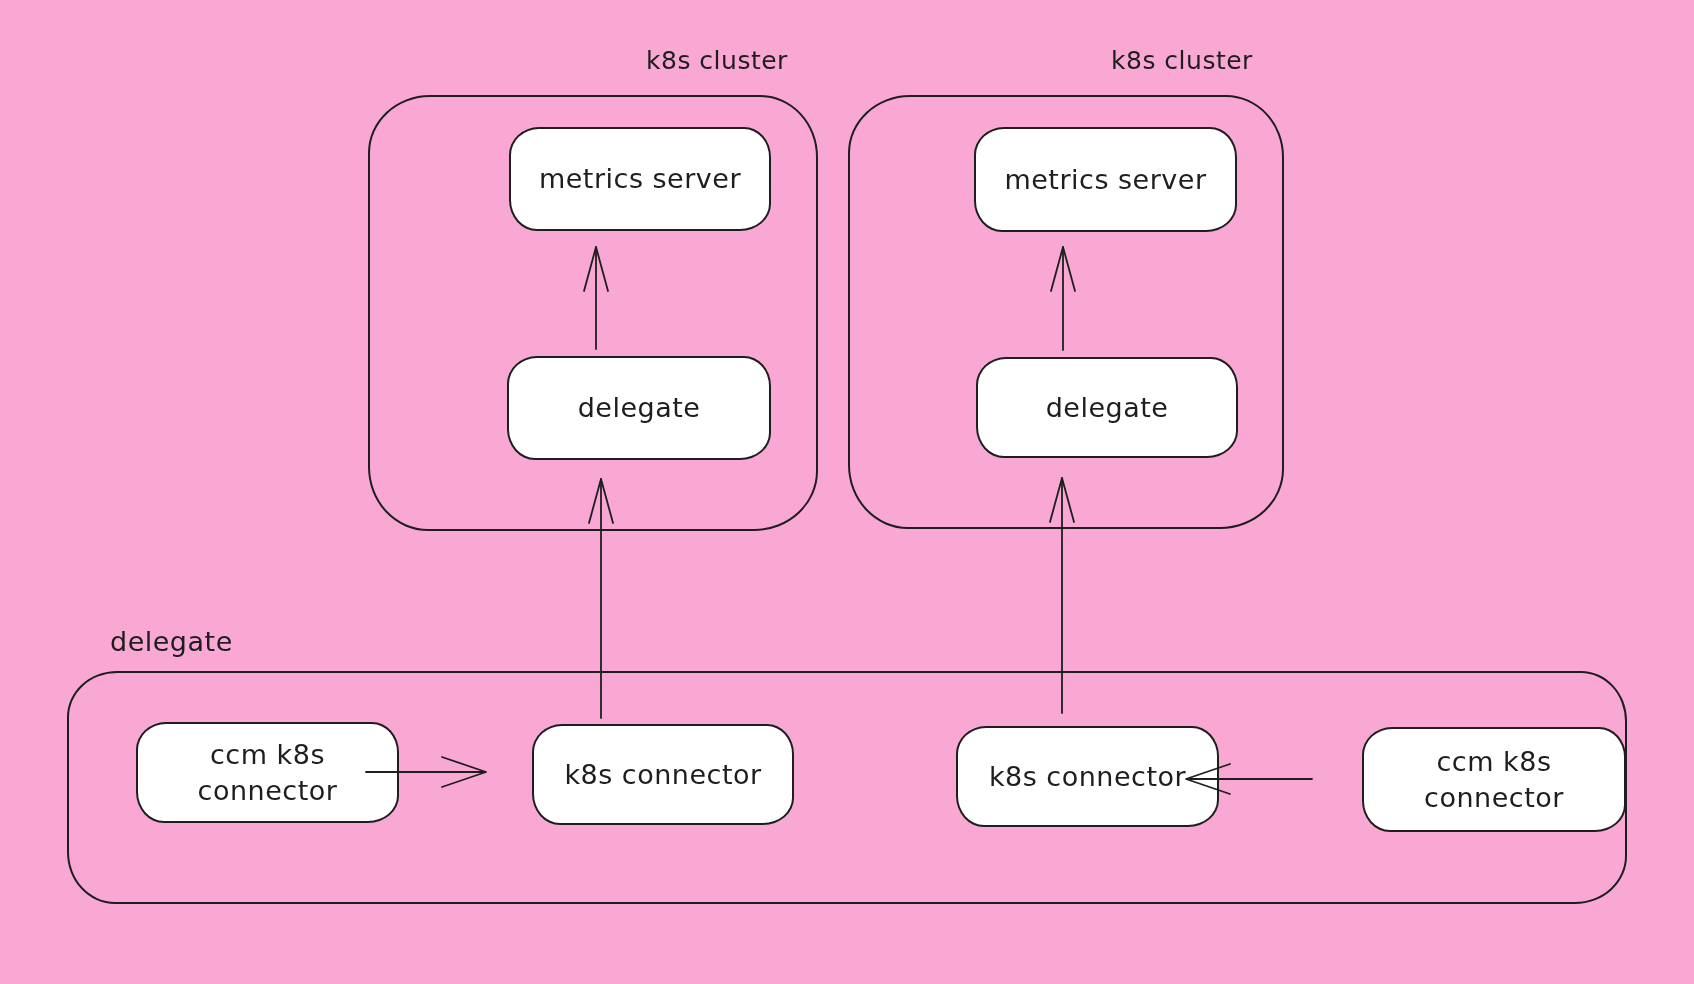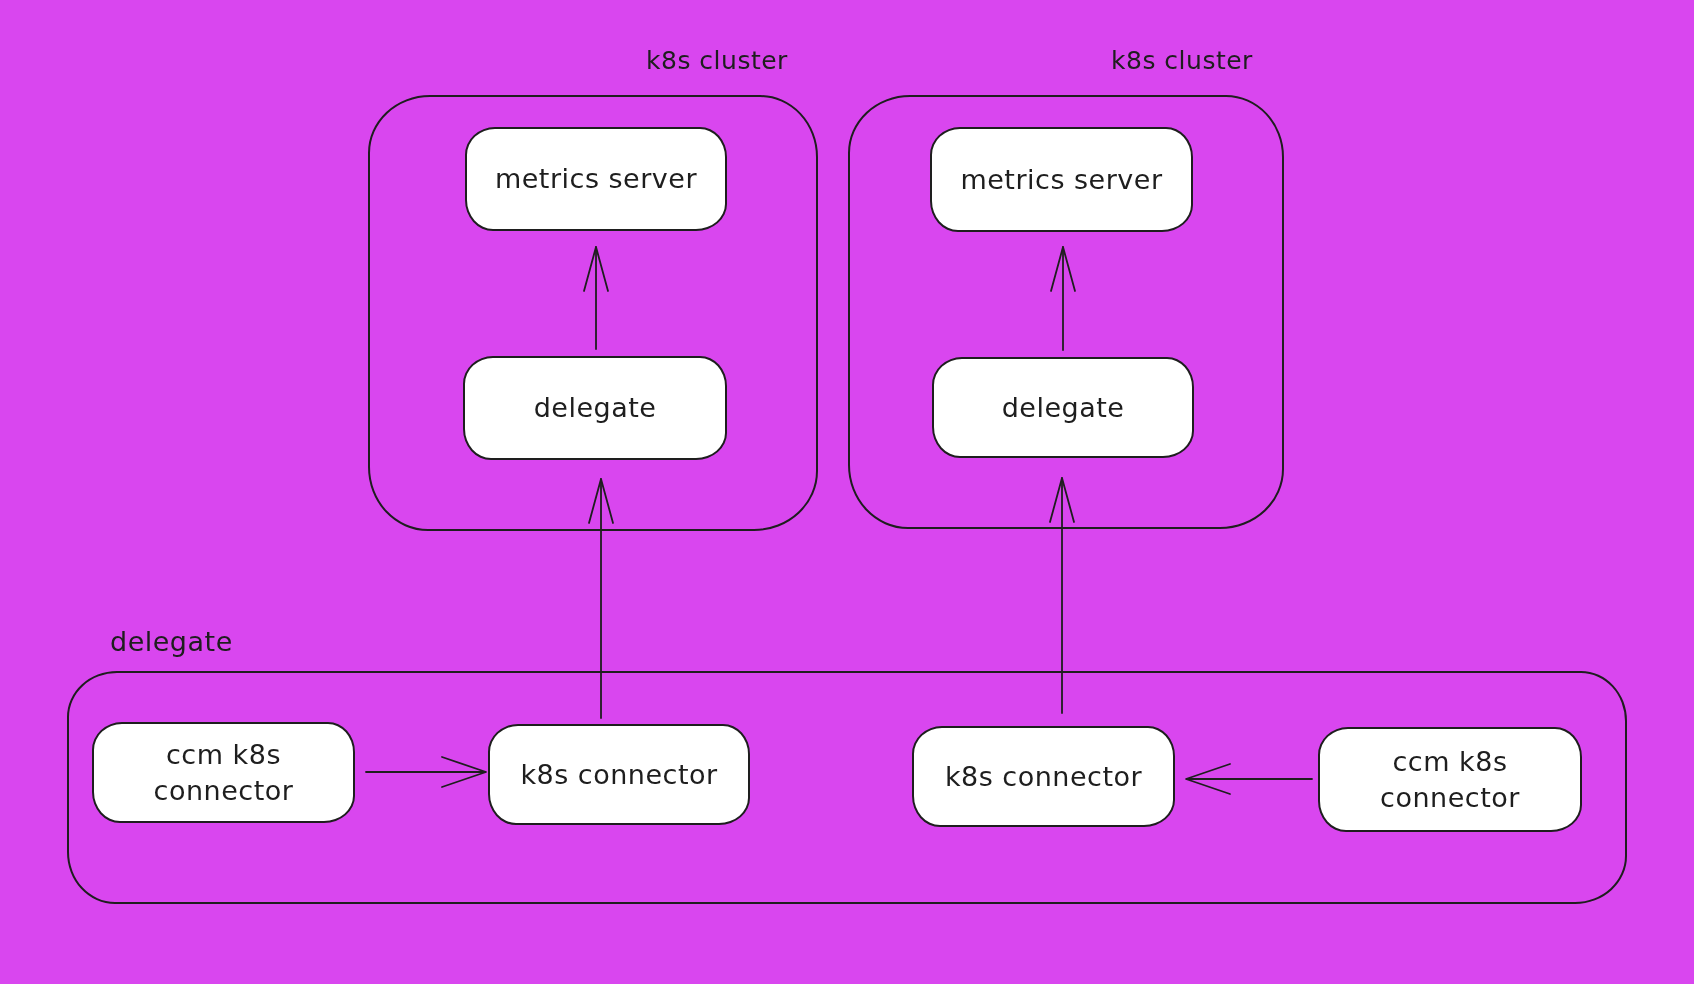--- a/index.html
+++ b/index.html
@@ -4,21 +4,21 @@
 <style>
   html, body {
     margin: 0;
     padding: 0;
     background: #ffffff;
   }
   .canvas {
     position: relative;
     width: 1694px;
     height: 984px;
-    background: #d946ef;
+    background: #f9a8d4;
     font-family: "DejaVu Sans", "Liberation Sans", sans-serif;
     color: #1e1e1e;
     overflow: hidden;
   }
   .box {
     position: absolute;
     border: 2.2px solid #1e1e1e;
     background: #ffffff;
     box-sizing: border-box;
   }
@@ -28,20 +28,21 @@
   }
   .node {
     border-radius: 30px 27px 31px 28px / 28px 30px 27px 31px;
     display: flex;
     align-items: center;
     justify-content: center;
     text-align: center;
     font-size: 27px;
     line-height: 36px;
     letter-spacing: 0.5px;
+    margin-left: 44px;
   }
   .node.narrow { padding: 0 38px; }
   .float-label {
     position: absolute;
     font-size: 25px;
     letter-spacing: 0.5px;
     white-space: nowrap;
   }
   .harness-outer {
     border-radius: 50px 46px 52px 48px / 46px 50px 48px 52px;

